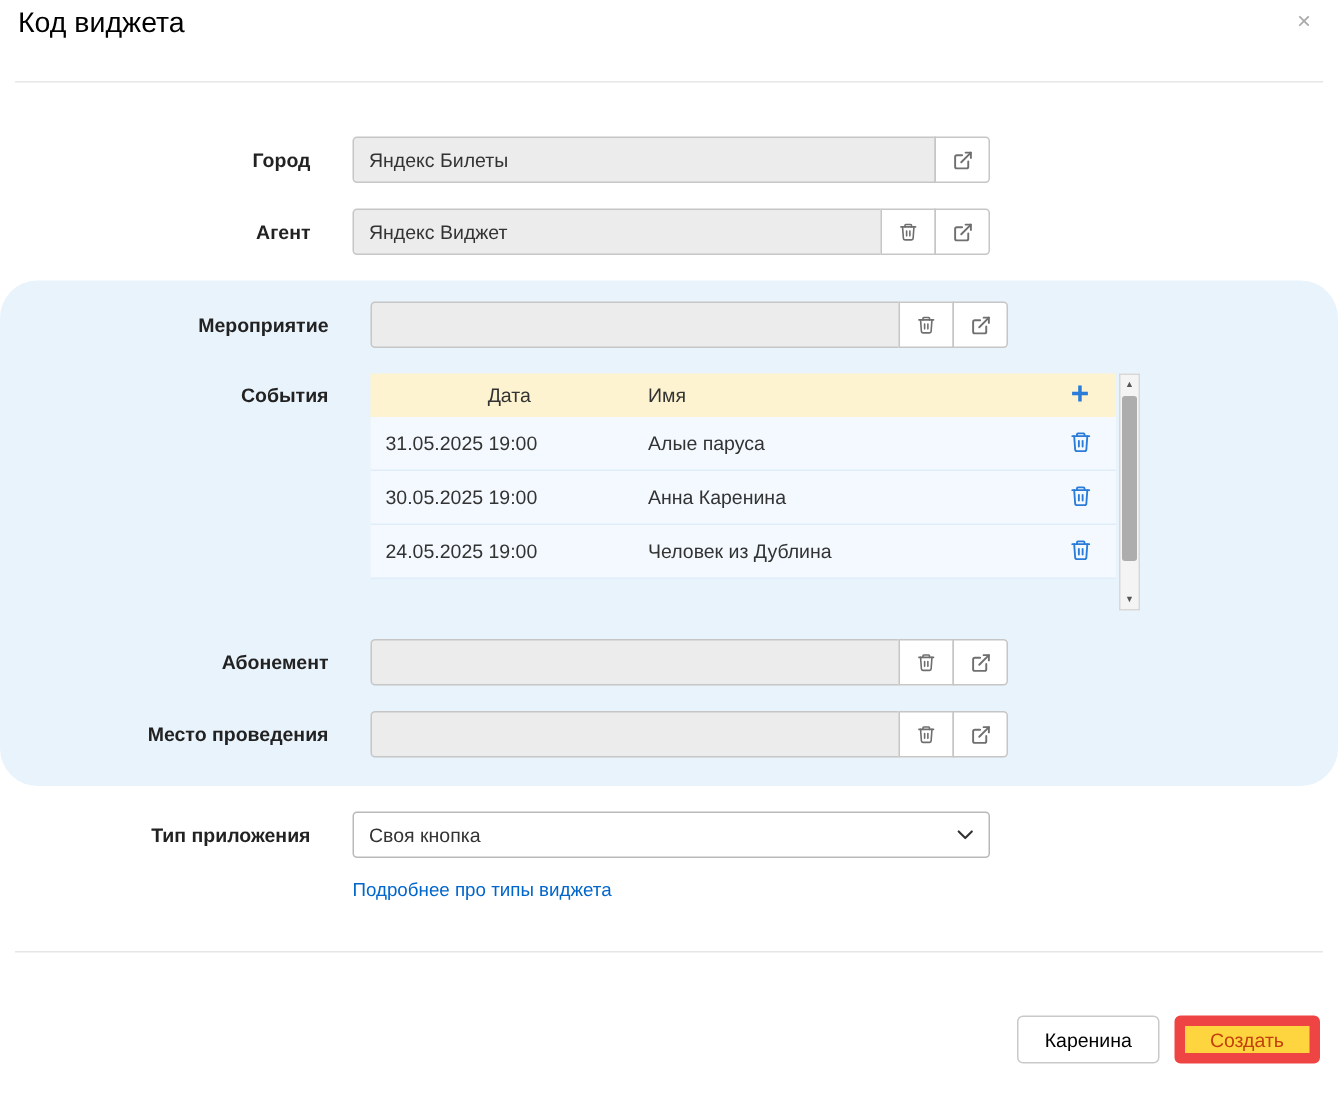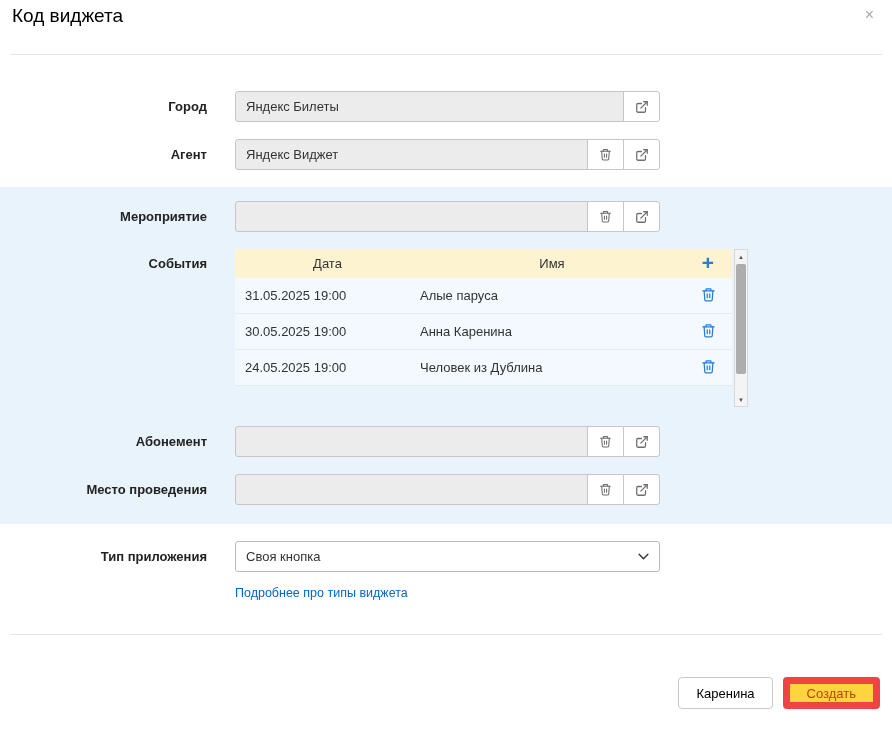--- a/index.html
+++ b/index.html
@@ -40,33 +40,34 @@
   .icon-btn {
     width: 37px; height: 31px; flex: none;
     background: #fff; border: 1px solid #c6c6c6; margin-left: -1px;
     display: flex; align-items: center; justify-content: center;
     color: #6f6f6f; cursor: pointer; padding: 0;
   }
   .icon-btn:last-child { border-radius: 0 3px 3px 0; }
 
   .highlight-section {
     background: var(--highlight-blue, #e9f3fb);
-    padding: 14px 0 2px 0;
+    padding: 14px 0 2px 12px;
     margin-bottom: 17px;
+    border-radius: 25px;
   }
 
   
   .table-area { display: flex; align-items: stretch; width: 513px; }
   .events { width: 497px; }
   .ev-head {
     display: flex; align-items: center; height: 29px;
     background: var(--table-header-yellow, #fdf3d0); color: #333;
   }
   .col-date { width: 185px; text-align: center; }
-  .col-name { flex: 1; text-align: center; }
+  .col-name { flex: 1; }
   .col-act { width: 48px; text-align: center; }
   .ev-row {
     display: flex; align-items: center; height: 36px;
     background: #f3f9fe; border-bottom: 1px solid #e0edf8;
   }
   .ev-row .col-date { text-align: left; padding-left: 10px; }
   .ev-row .col-name { text-align: left; }
   .add-btn {
     background: none; border: 0; cursor: pointer;
     color: var(--icon-blue, #2b7cd9); font-size: 21px; font-weight: bold; line-height: 1;

